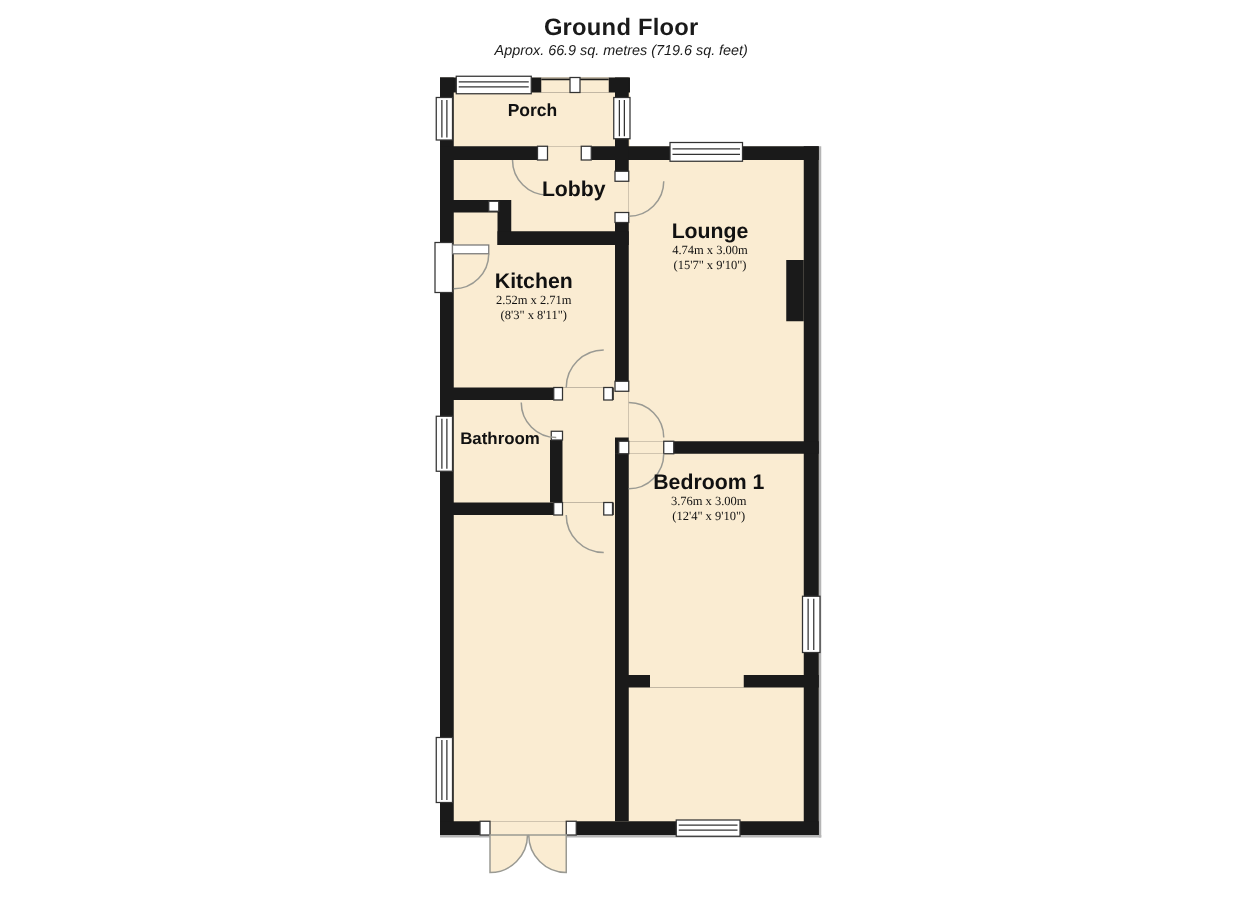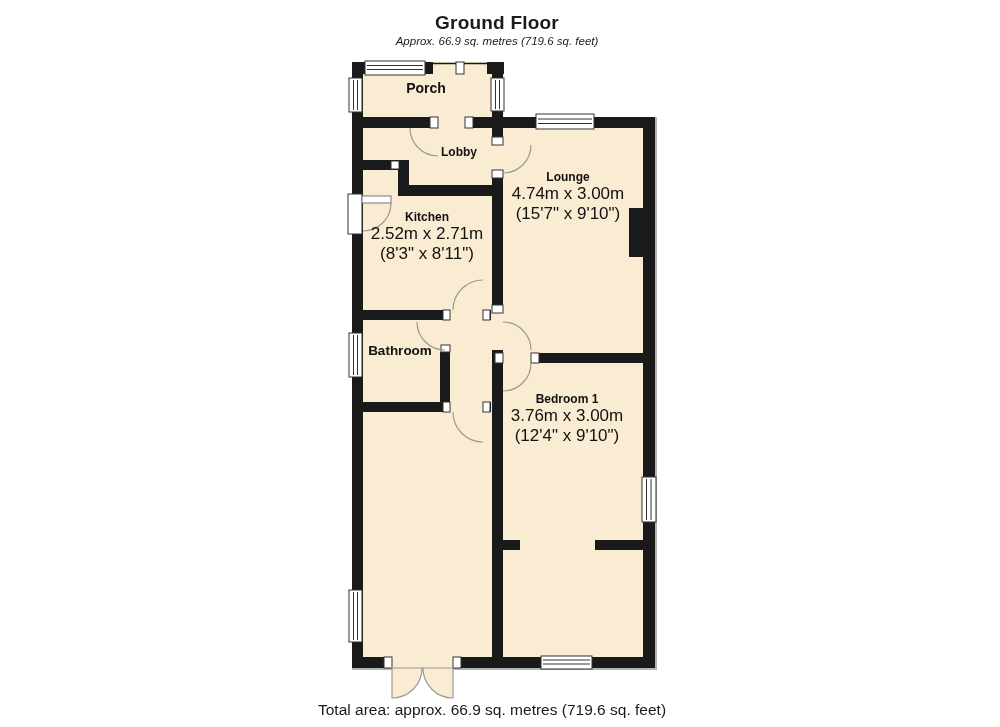--- a/index.html
+++ b/index.html
@@ -5,24 +5,24 @@
   html,body{margin:0;padding:0;background:#fff;}
   .stage{
     position:relative;width:1000px;height:727px;background:#fff;overflow:hidden;
     font-family:"Liberation Sans", sans-serif;color:#1a1a1a;
   }
   .abs{position:absolute;transform:translate(-50%,-50%);text-align:center;white-space:nowrap;}
   .title{font-size:19px;font-weight:bold;letter-spacing:.2px;}
   .subtitle{font-size:11.5px;}
   .footer{font-size:15.5px;}
   .room-label{position:absolute;transform:translate(-50%,-50%);text-align:center;line-height:1.18;color:#111;z-index:5;}
-  .room-name{display:block;font-weight:bold;font-size:12px;}
+  .room-name{display:block;font-weight:bold;font-size:17px;}
   .room-name.lg{font-size:14px;}
   .room-name.sm{font-size:13.5px;}
-  .room-dim{display:block;font-size:17px;}
+  .room-dim{display:block;font-size:10px;font-family:Liberation Serif, serif;}
   .wrapname{white-space:normal;width:100px;}
   svg{position:absolute;left:0;top:0;z-index:1;}
 </style>
 </head>
 <body>
 
 <div class="stage">
 
   <div class="abs title" style="left:497px;top:23px;">Ground Floor</div>
   <div class="abs subtitle" style="left:497px;top:41px;font-style:italic;">Approx. 66.9 sq. metres (719.6 sq. feet)</div>
@@ -169,23 +169,22 @@
   <div class="room-label" style="left:568px;top:197px;">
     <span class="room-name">Lounge</span>
     <span class="room-dim">4.74m x 3.00m</span>
     <span class="room-dim">(15'7" x 9'10")</span>
   </div>
 
   <div class="room-label" style="left:400px;top:351px;">
     <span class="room-name sm">Bathroom</span>
   </div>
 
-  <div class="room-label" style="left:567px;top:419px;">
+  <div class="room-label" style="left:567px;top:398px;">
     <span class="room-name">Bedroom 1</span>
     <span class="room-dim">3.76m x 3.00m</span>
     <span class="room-dim">(12'4" x 9'10")</span>
   </div>
 
 
 
-  <div class="abs footer" style="left:492px;top:710px;">Total area: approx. 66.9 sq. metres (719.6 sq. feet)</div>
 
 </div>
 
 </body></html>

